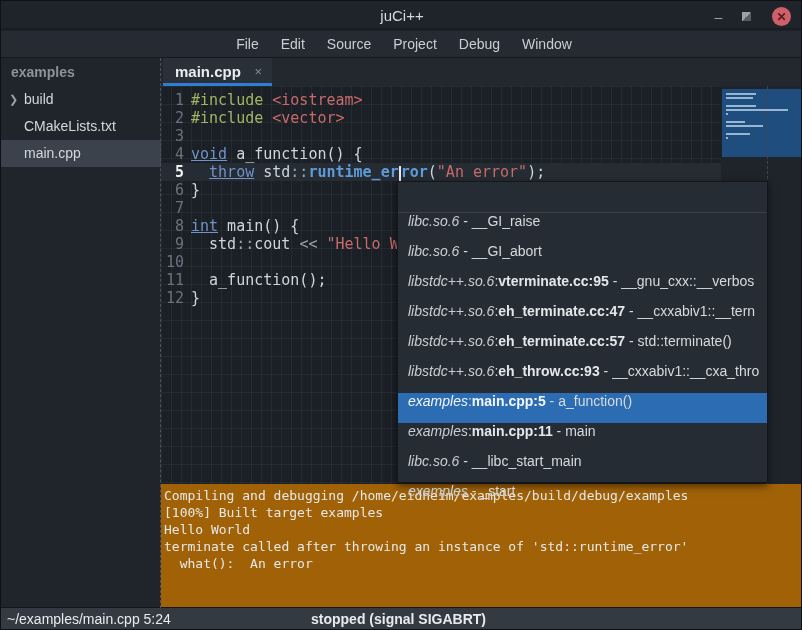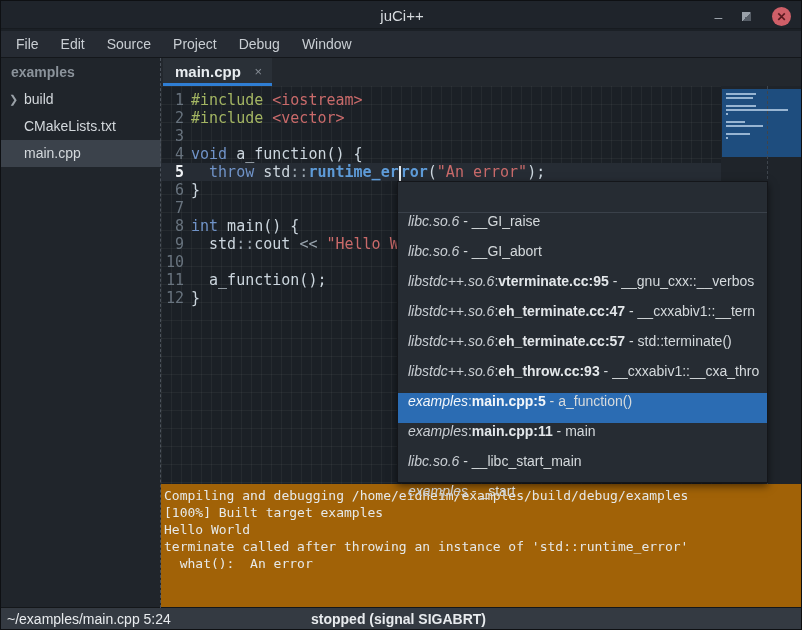--- a/index.html
+++ b/index.html
@@ -16,21 +16,21 @@
     color:#d6dade; font-size:15px; }
   .winbtn { position:absolute; top:7px; width:17px; height:17px; display:flex;
     align-items:center; justify-content:center; color:#9aa1a9; font-size:14px; cursor:default; }
   .btn-min { right:76px; }
   .btn-restore { right:48px; }
   .restore-glyph { width:9px; height:9px; background:linear-gradient(135deg,#9aa1a9 50%,#565d66 50%); }
   .btn-close { right:12px; width:19px; height:19px; top:6px; border-radius:50%;
     background:#cf5f68; color:#57181e; font-size:12px; font-weight:bold; }
   
   .menubar { position:absolute; left:0; top:30px; width:802px; height:27px;
-    background:#262b33; border-bottom:1px solid #14171b; display:flex; align-items:center; padding-left:4px; }
+    background:#262b33; border-bottom:1px solid #14171b; display:flex; align-items:center; padding-left:4px;justify-content:center; }
   .menu-item { color:#c9ced3; font-size:14px; padding:4px 11px; }
   
   .sidebar { position:absolute; left:0; top:57px; width:160px; height:550px; background:#20252b; }
   .sidebar-sep { position:absolute; left:159px; top:57px; height:550px; width:0;
     border-left:1px dashed #4b525b; z-index:5; }
   .side-header { height:28px; line-height:28px; padding-left:10px; color:#8b939b;
     font-size:14px; font-weight:bold; }
   .tree-item { height:27px; line-height:27px; color:#d3d8dc; font-size:14px; position:relative; }
   .tree-item .lbl { position:absolute; left:23px; }
   .tree-item .chev { position:absolute; left:8px; color:#9aa1a8; font-size:11px; }
@@ -53,21 +53,21 @@
   .gutter { position:absolute; left:0; top:5px; width:26px; z-index:2;
     font-family:"DejaVu Sans Mono", monospace; font-size:15px; line-height:18px;
     color:#68737e; text-align:right; }
   .gutter .ln { height:18px; padding-right:3px; }
   .gutter .ln.cur { color:#eef1f4; font-weight:bold; }
   .code-area { position:absolute; left:30px; top:5px; right:82px; z-index:2;
     font-family:"DejaVu Sans Mono", monospace; font-size:15px; line-height:18px; }
   .code-line { height:18px; white-space:pre; }
   .tok-plain { color:#ccd6de; }
   .tok-punc  { color:#98a3ad; }
-  .tok-kw    { color:#7093c8; }
+  .tok-kw    { color:#7093c8;text-decoration:underline; }
   .tok-fnb   { color:#5e9bd8; font-weight:bold; }
   .tok-dir   { color:#a3b562; }
   .tok-str   { color:#c96a6a; }
   .cursor { display:inline-block; width:0; border-left:2px solid #e8ecf0; height:15px;
     vertical-align:text-bottom; }
   .margin-guide { position:absolute; left:606px; top:0; height:398px; width:0;
     border-left:1px dashed #3e454d; z-index:3; }
   
   .minimap { position:absolute; right:0; top:0; width:82px; height:398px; background:#1f242a; z-index:2; }
   .map-slider { position:absolute; left:1px; top:3px; width:80px; height:68px; background:#1e4d7e; }

